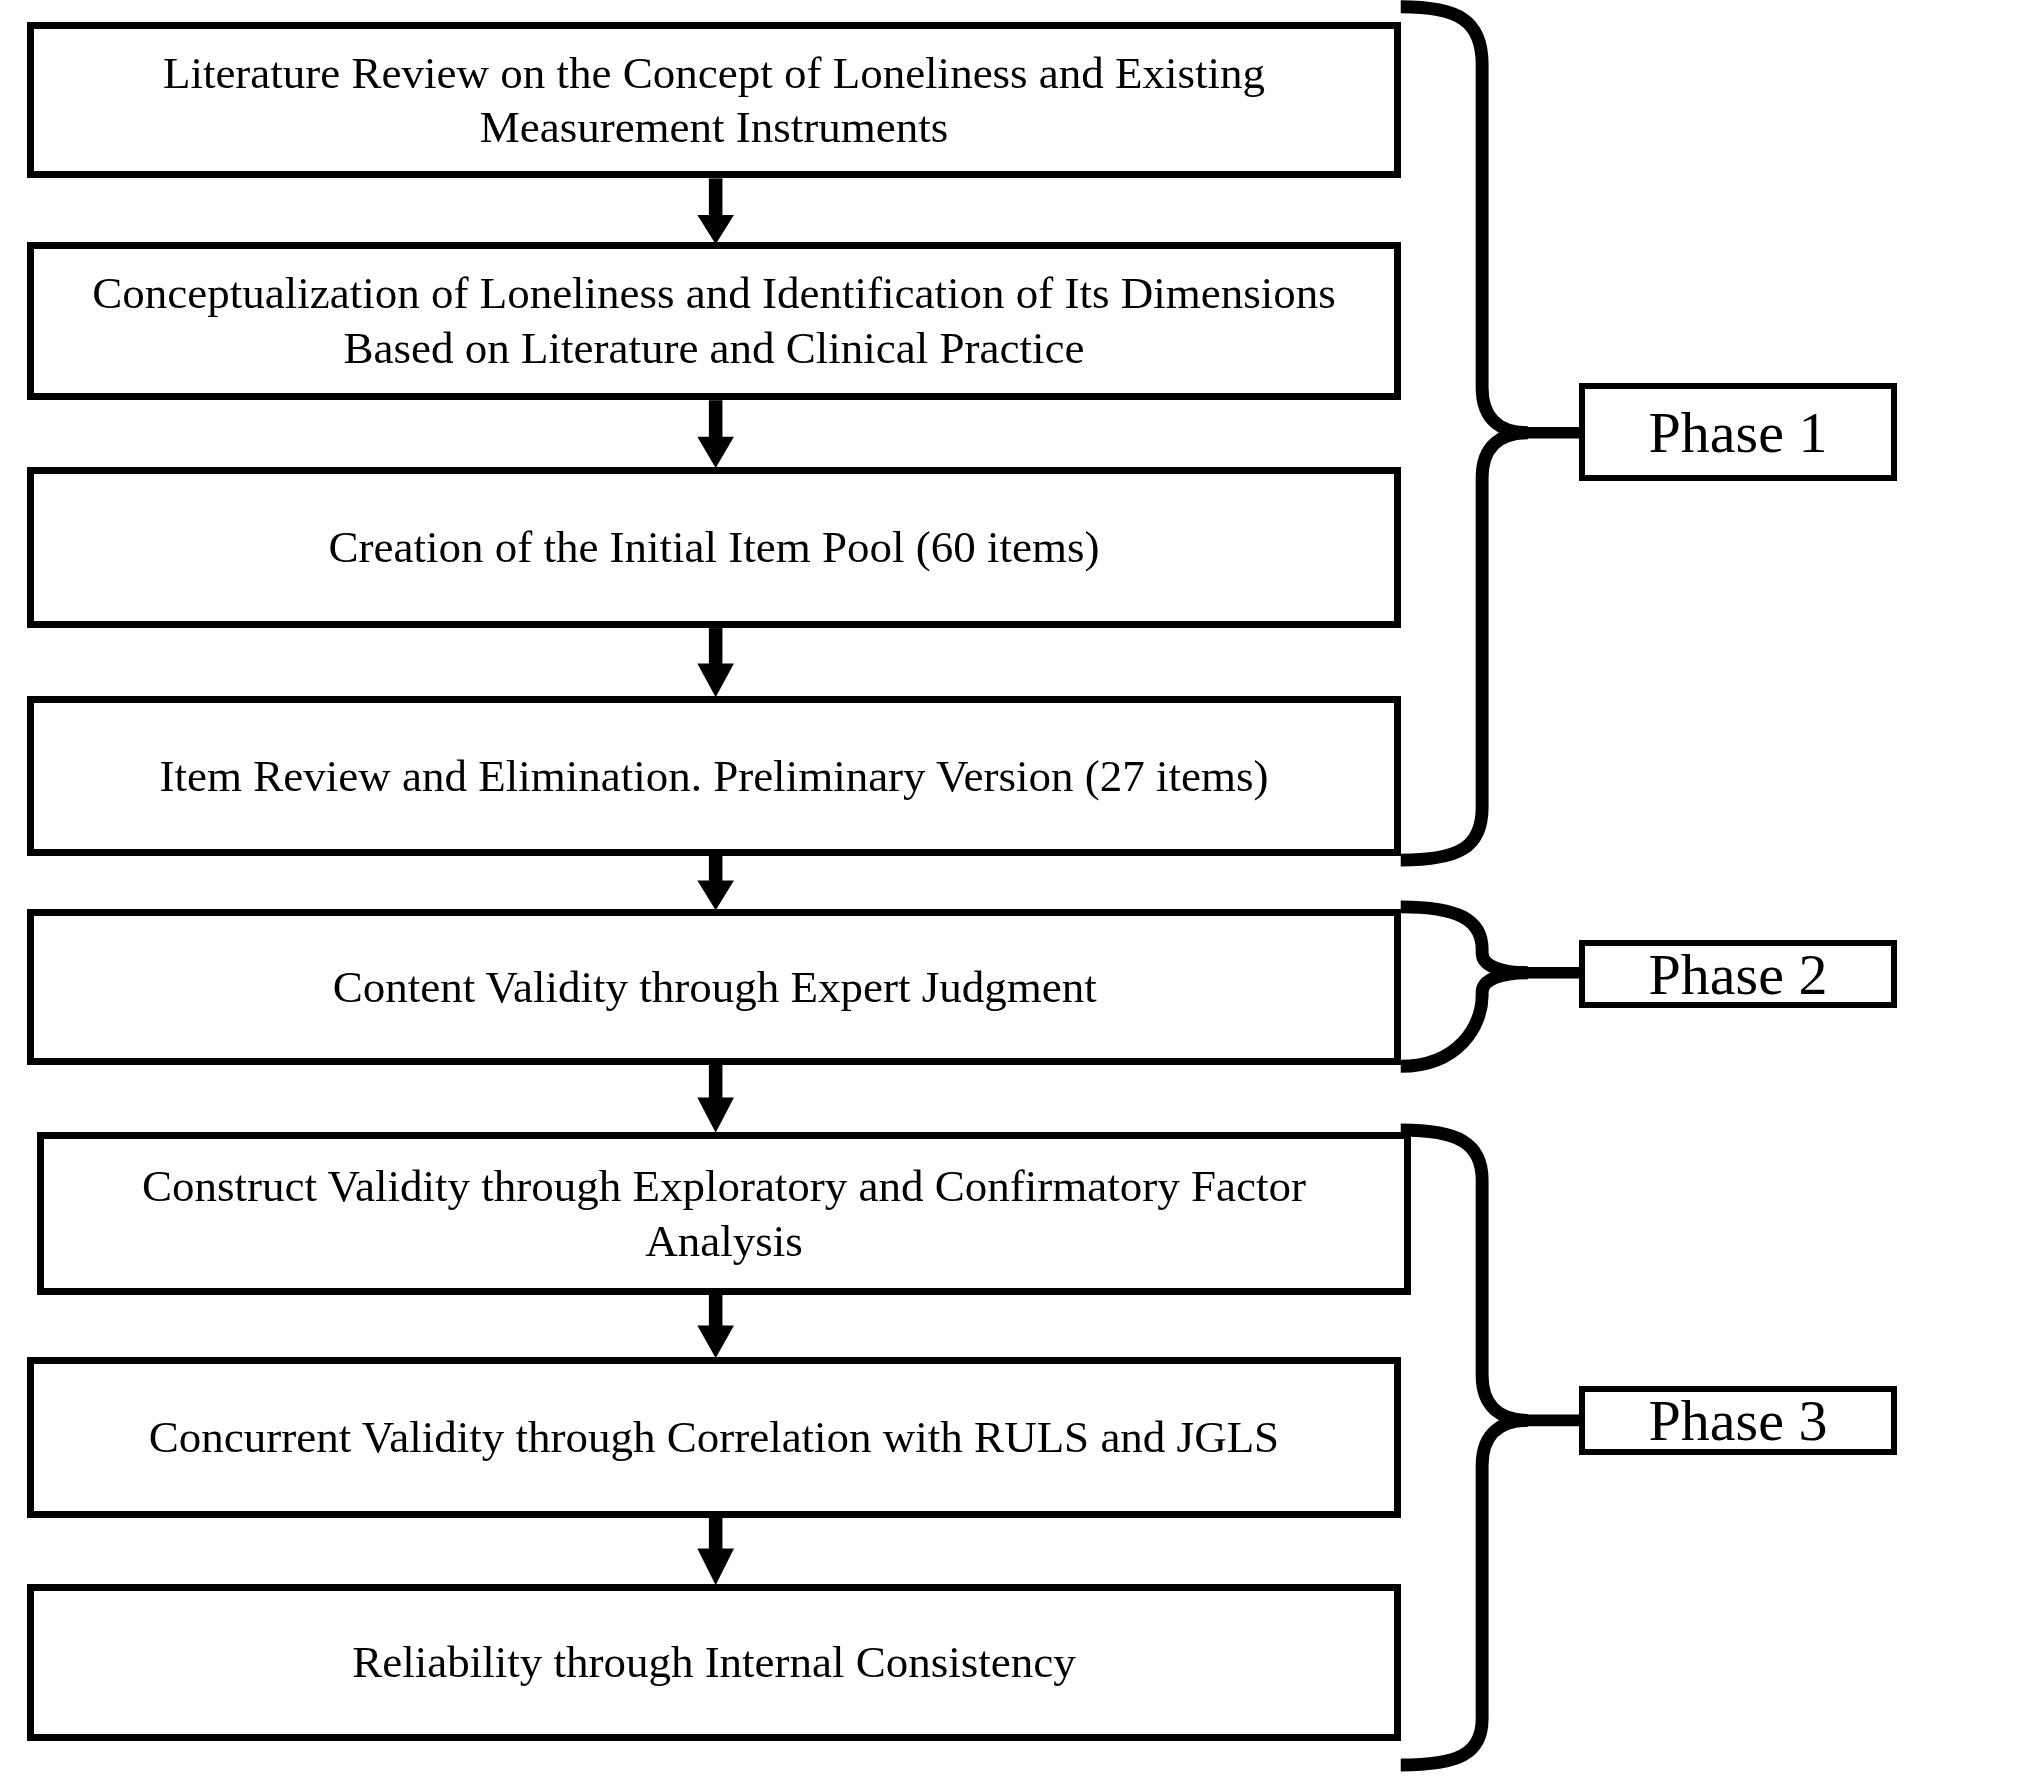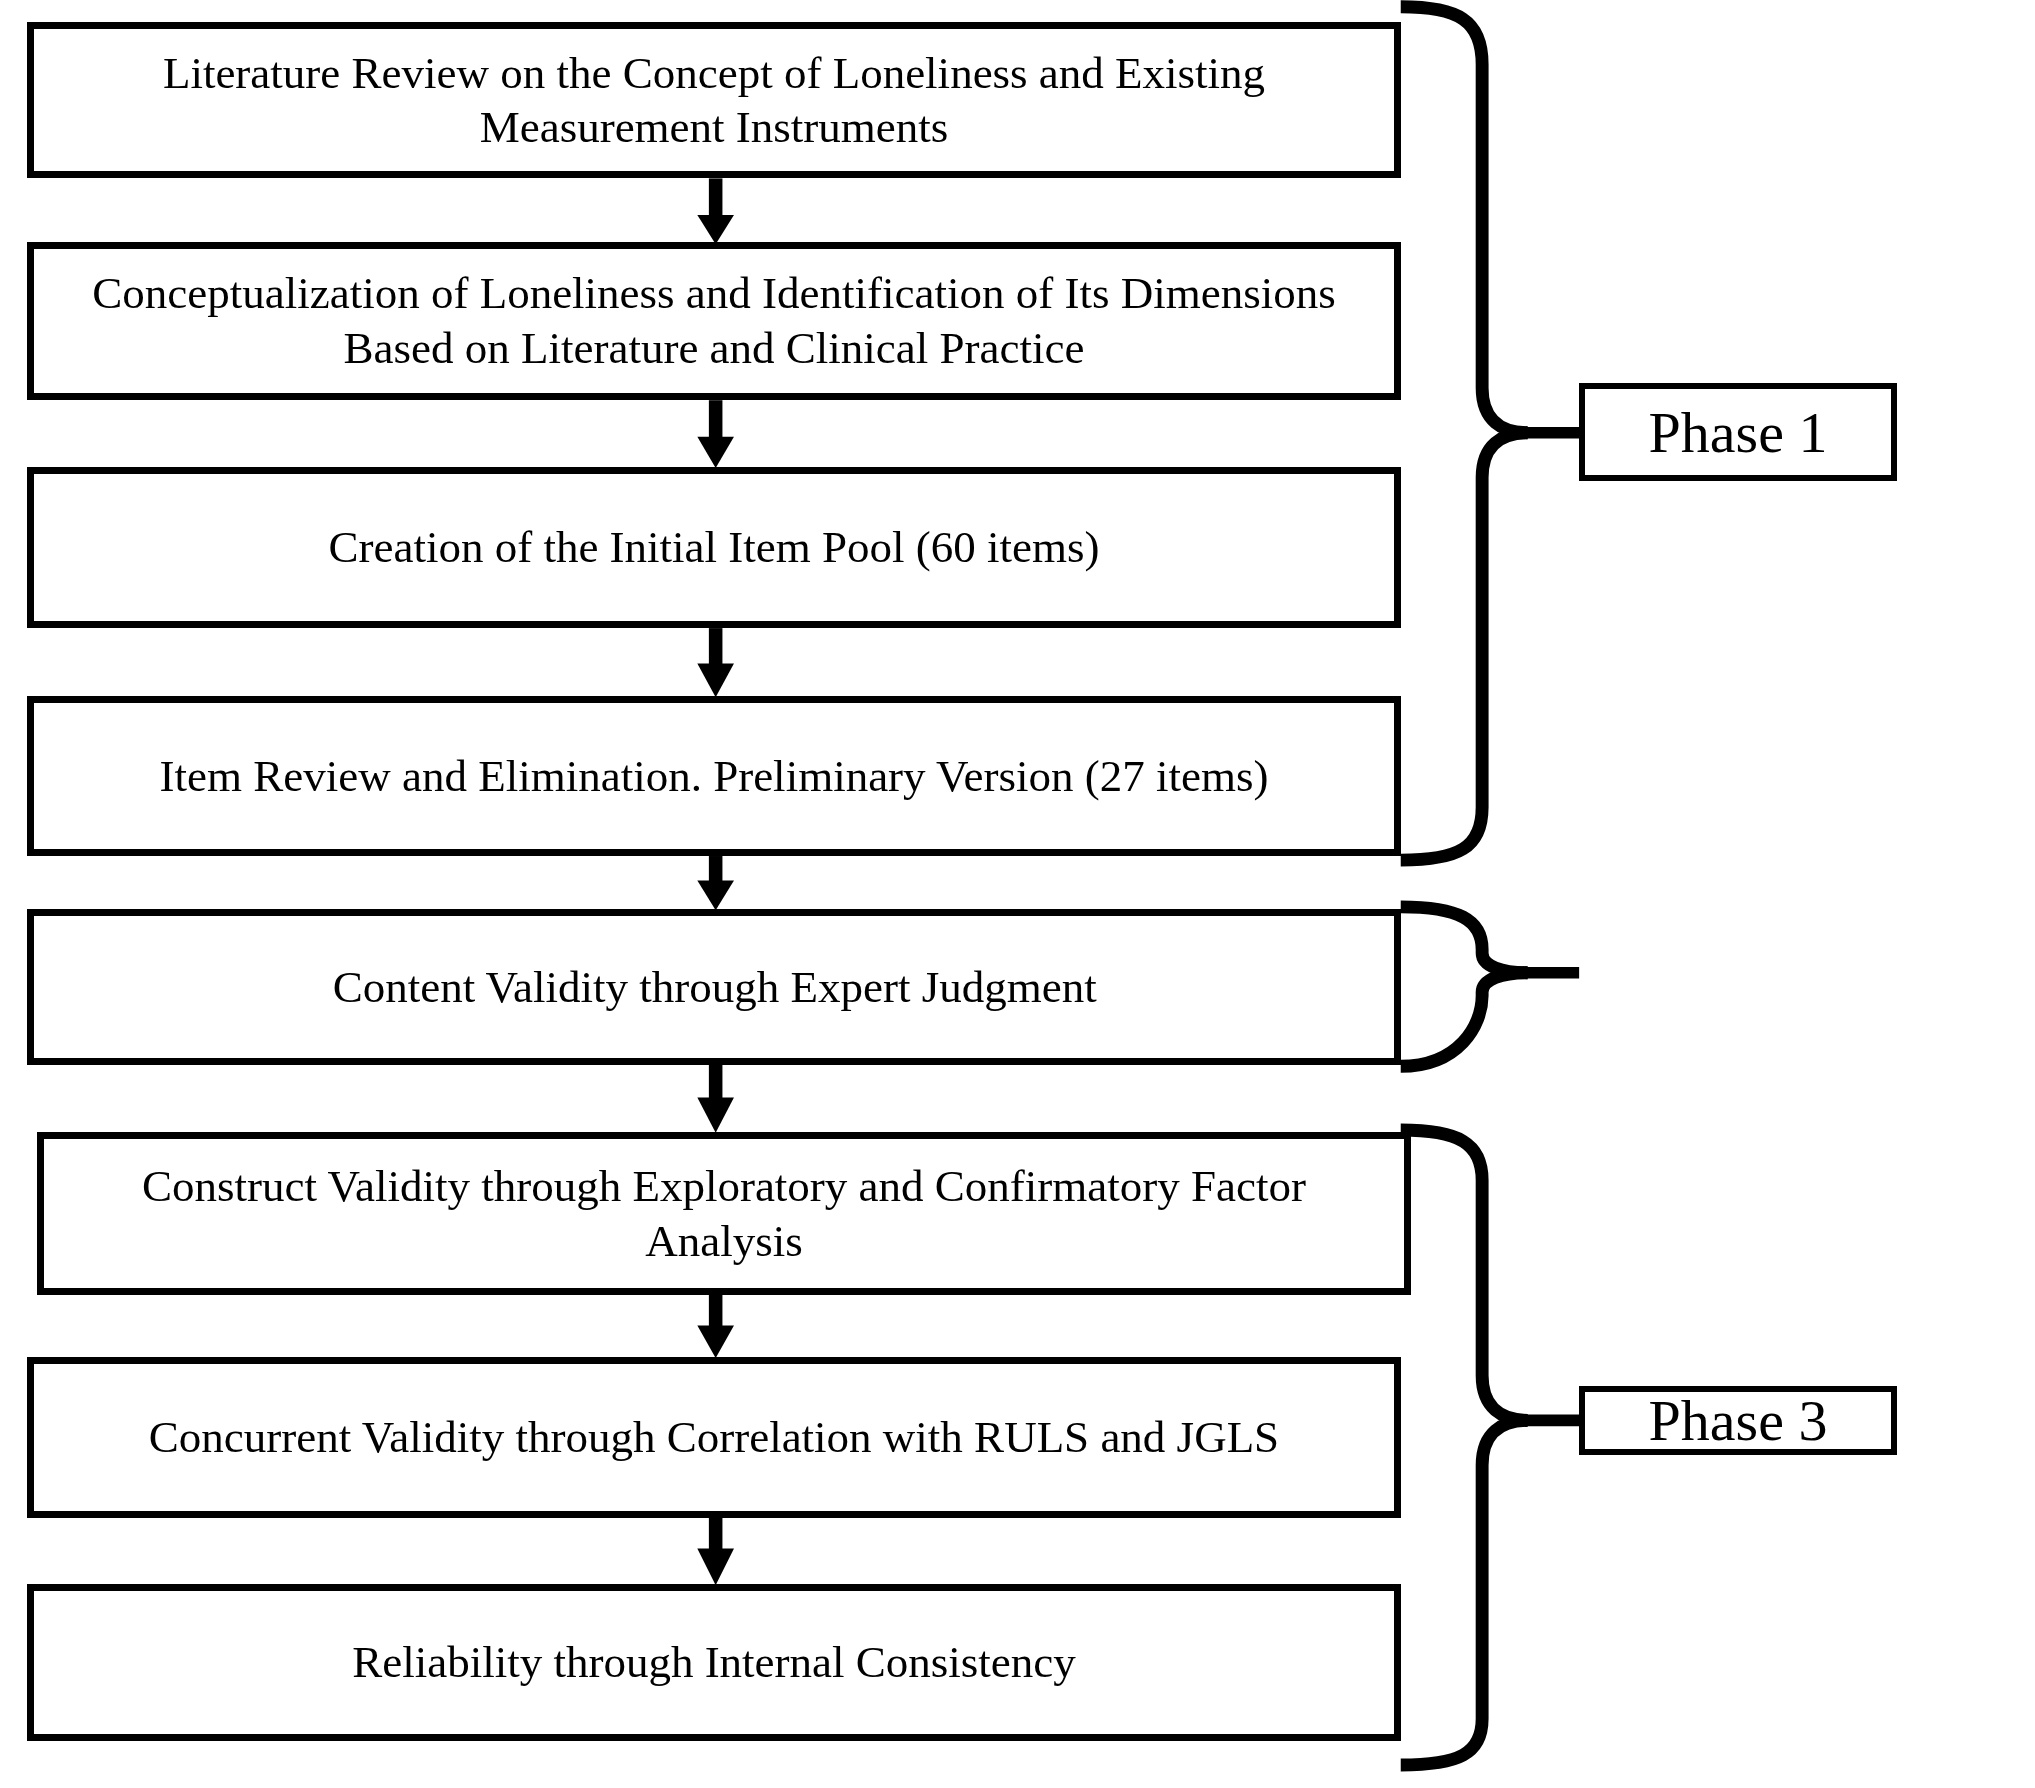--- a/index.html
+++ b/index.html
@@ -71,20 +71,23 @@
   </div>
 
   <div class="pbox" style="left:27px;top:1584px;width:1374px;height:157px;">
     <span class="txt">Reliability through Internal Consistency</span>
   </div>
 
   <div class="phasebox" style="left:1579px;top:383px;width:318px;height:98px;">
     <span>Phase 1</span>
   </div>
 
+  <div class="phasebox" style="left:1579px;top:940px;width:318px;height:68px;">
+    <span>Phase 2</span>
+  </div>
 
   <div class="phasebox" style="left:1579px;top:1386px;width:318px;height:69px;">
     <span>Phase 3</span>
   </div>
 
   <svg class="overlay" viewBox="0 0 3000 2636">
 
     <g>
       <rect x="1045" y="263" width="20" height="66" fill="#000"></rect>
       <polygon points="1028,317 1082,317 1055,360" fill="#000"></polygon>

